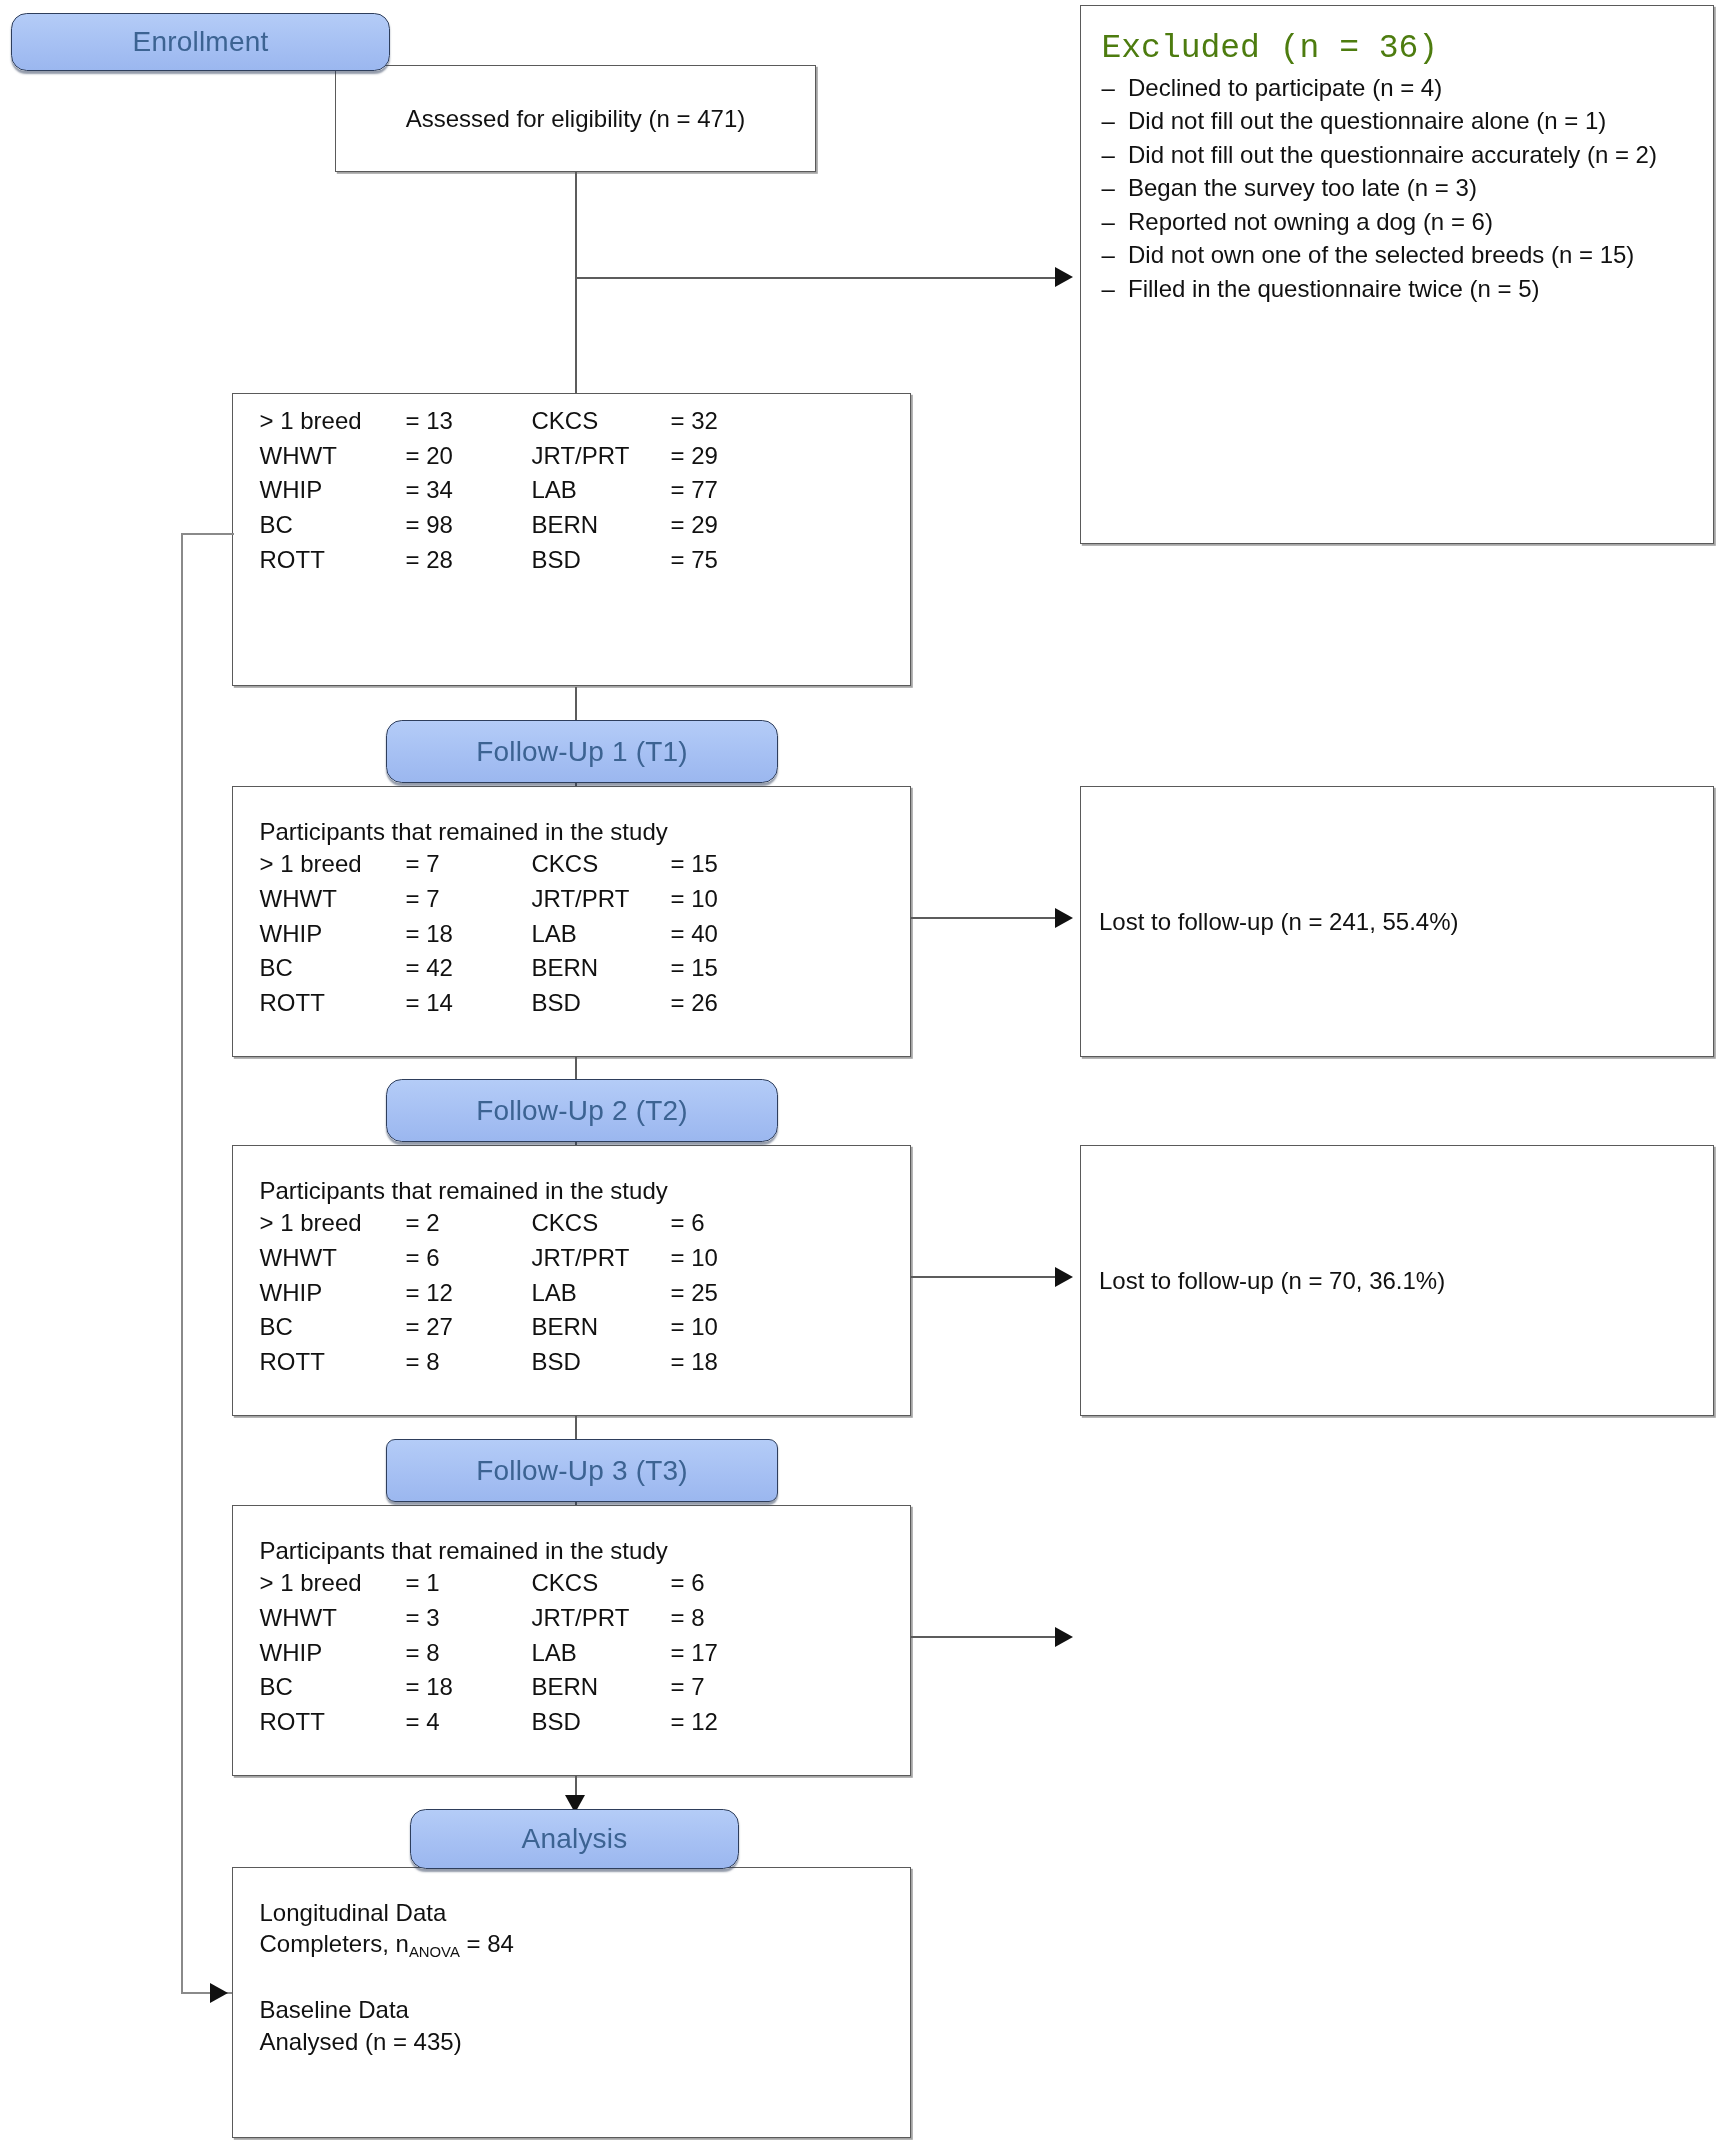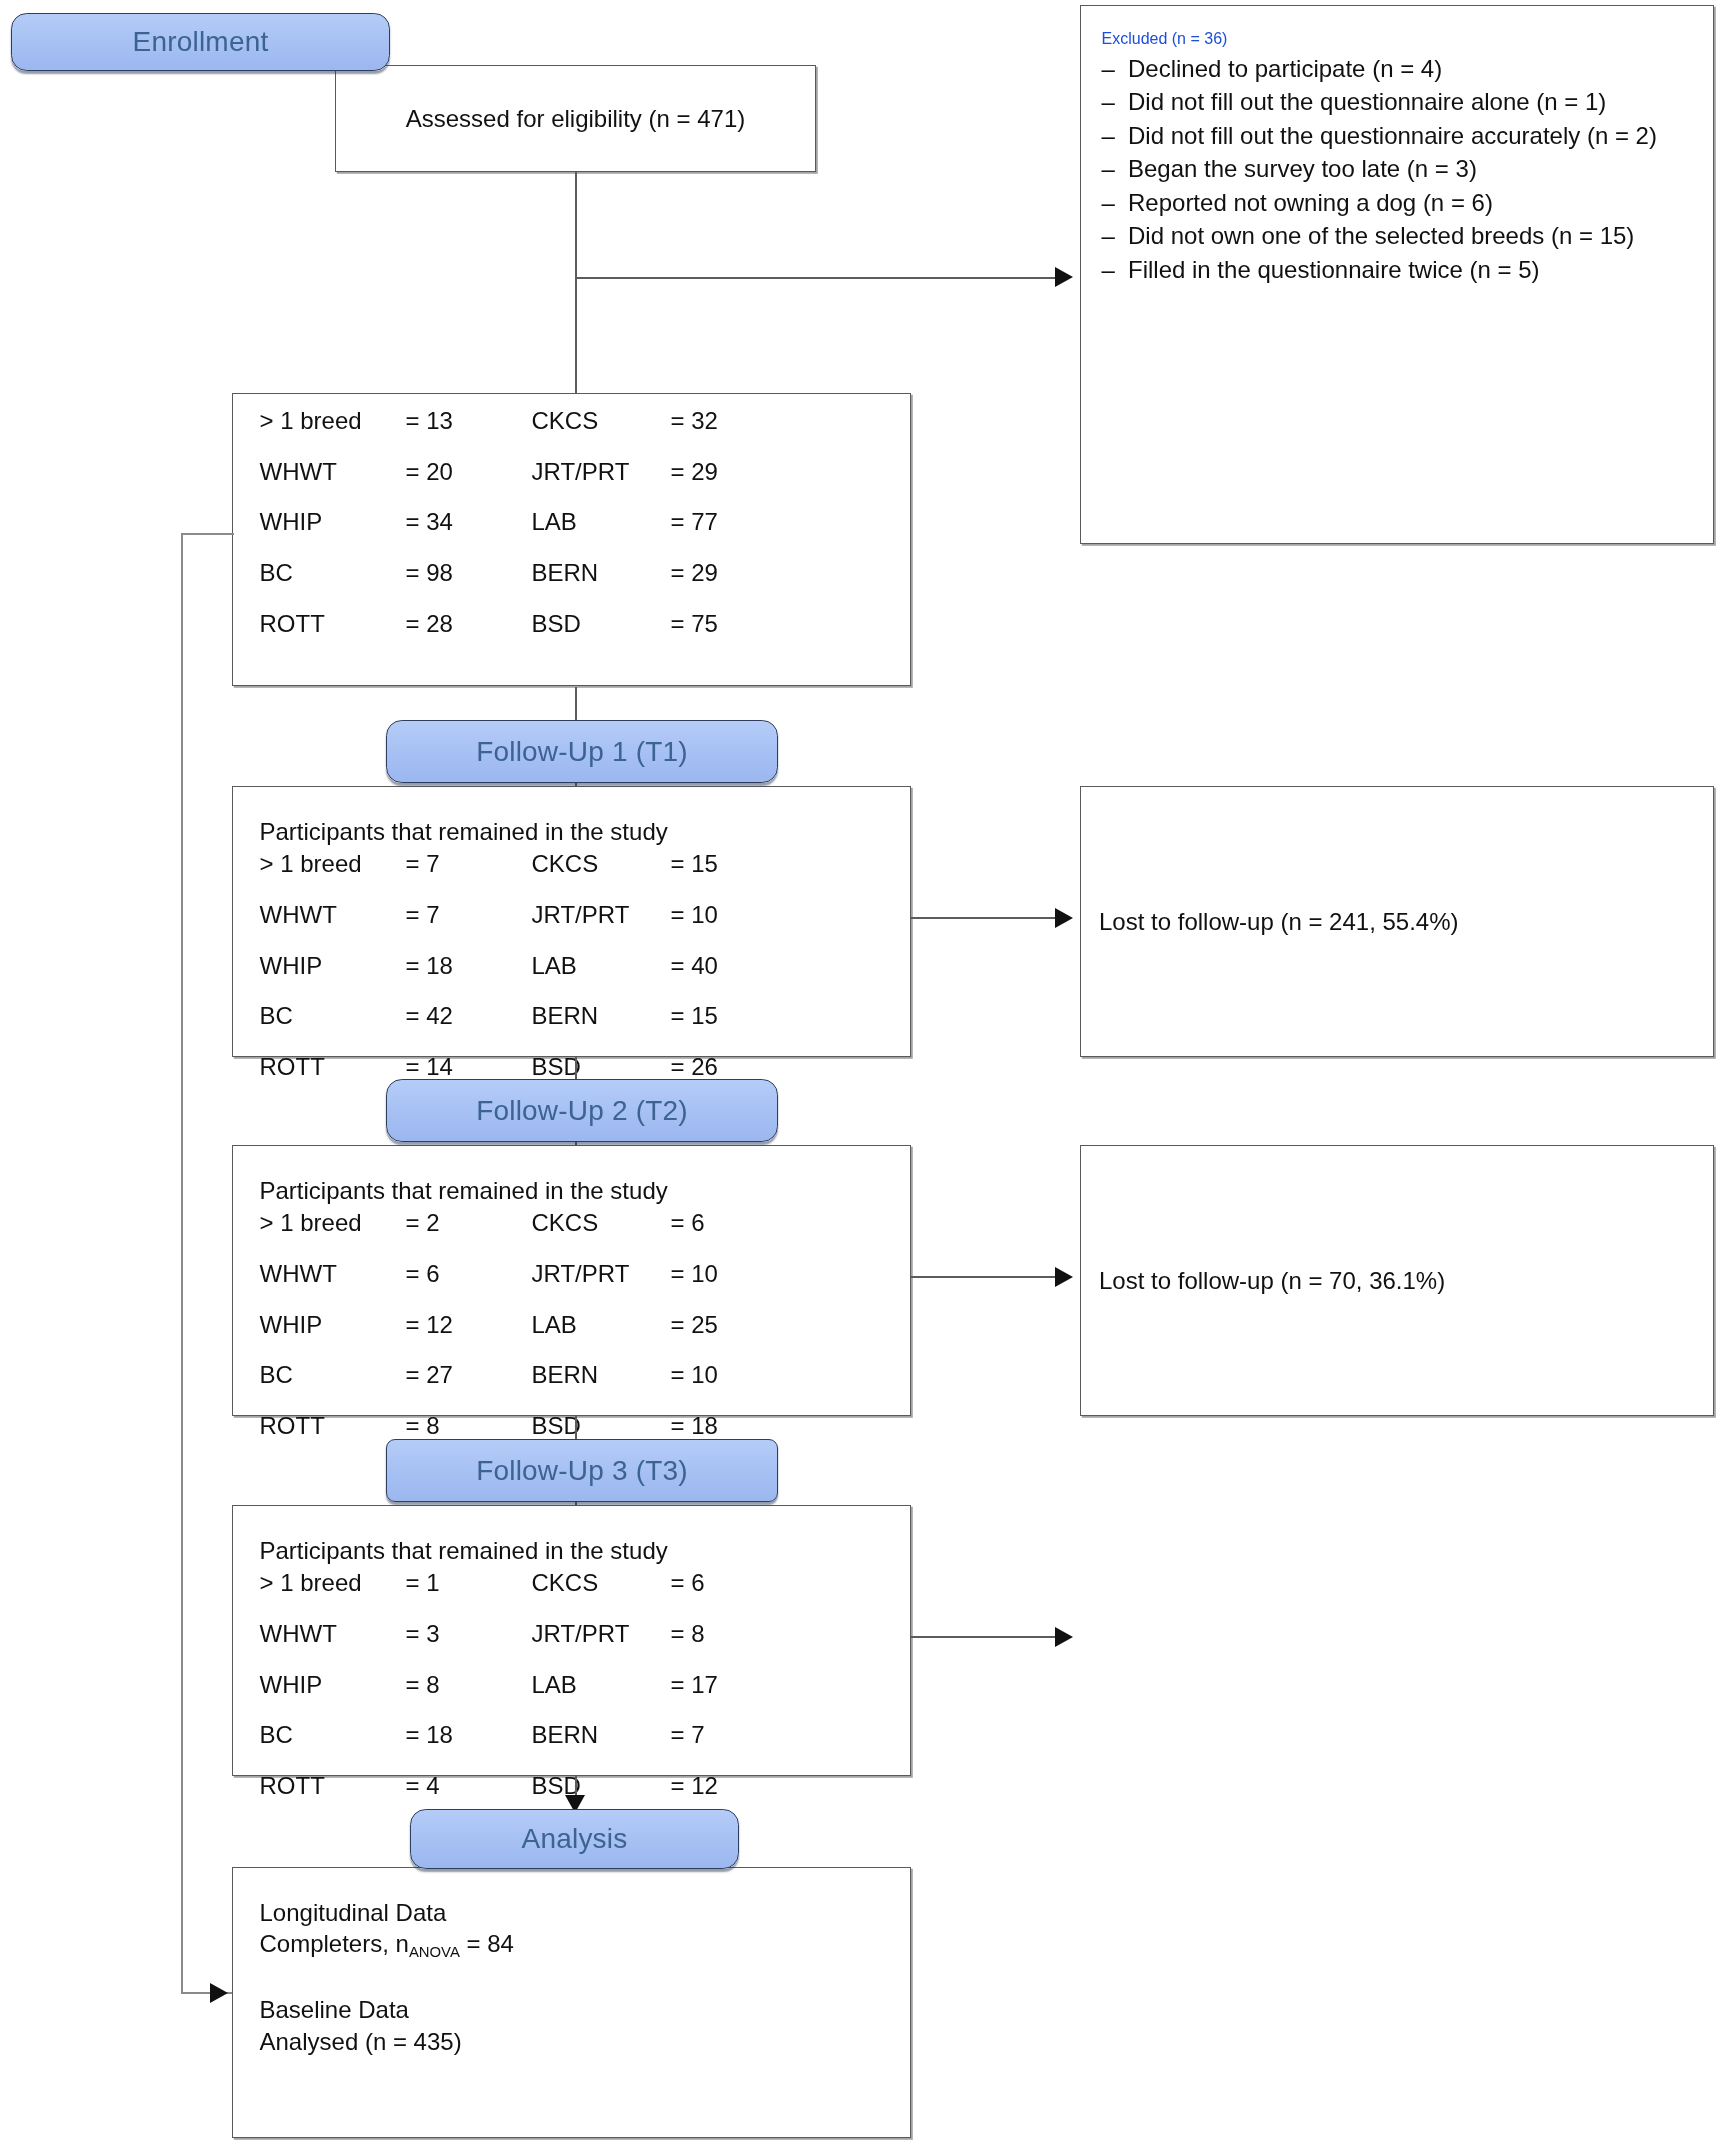--- a/index.html
+++ b/index.html
@@ -47,27 +47,27 @@
   
   .t{font-size:24px;color:#111111;line-height:1.30;white-space:nowrap;}
   .t-center{text-align:center;}
   .bold{font-weight:bold;}
   .head-line{font-size:24px;color:#111;margin-bottom:2.4px;white-space:nowrap;}
 
   
   .breeds{
     display:grid;
     grid-template-columns:146px 126px 139px 120px;
-    row-gap:19px;
+    row-gap:3px;
     font-size:24px;color:#111;line-height:1.32;
   }
   .breeds div{white-space:nowrap;}
 
   
-  .exc-title{font-size:16px;color:#1d4ed8;margin-bottom:4.8px;}
+  .exc-title{font-size:33px;color:#4d7c0f;margin-bottom:4.8px;font-family:Liberation Mono, monospace;}
   .exc-item{
     display:flex;font-size:24px;color:#111;line-height:1.30;
     margin-bottom:2.4px;
   }
   .exc-dash{width:26.5px;flex:0 0 26.5px;color:#111;}
   .exc-text{flex:1;}
 
   
   .vline{position:absolute;background:#5c5c5c;width:1.8px;}
   .hline{position:absolute;background:#5c5c5c;height:1.8px;}

